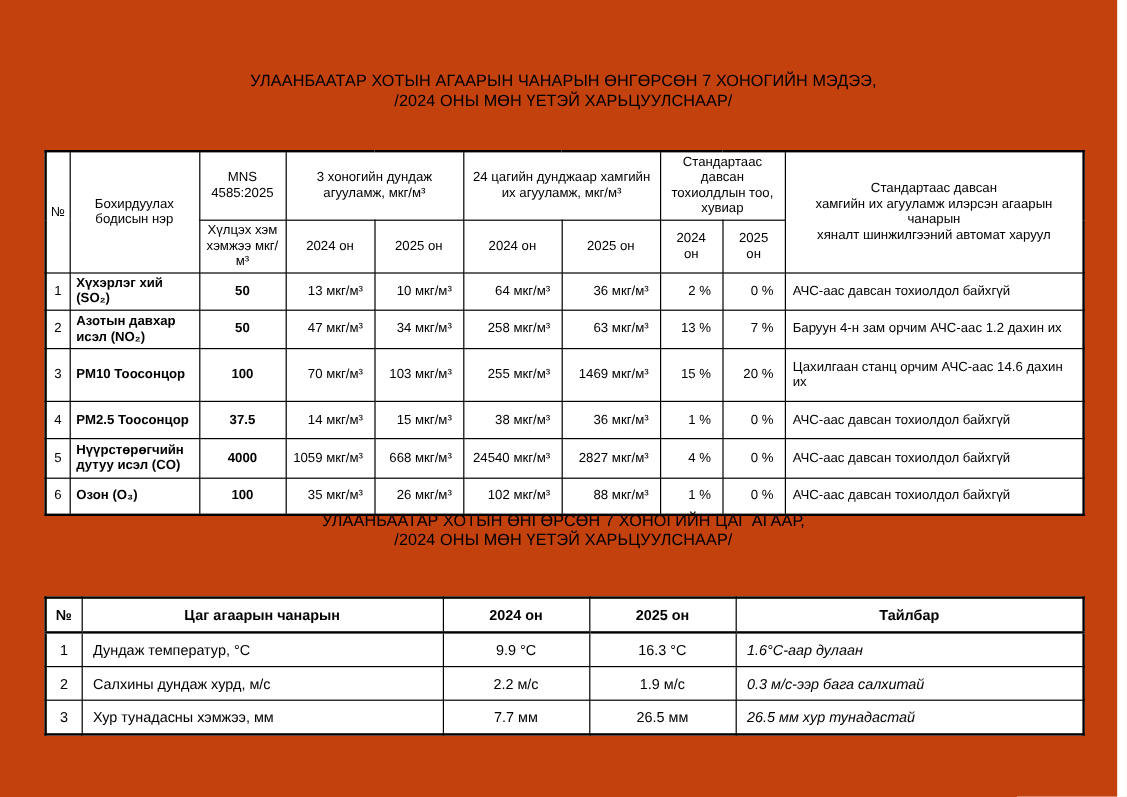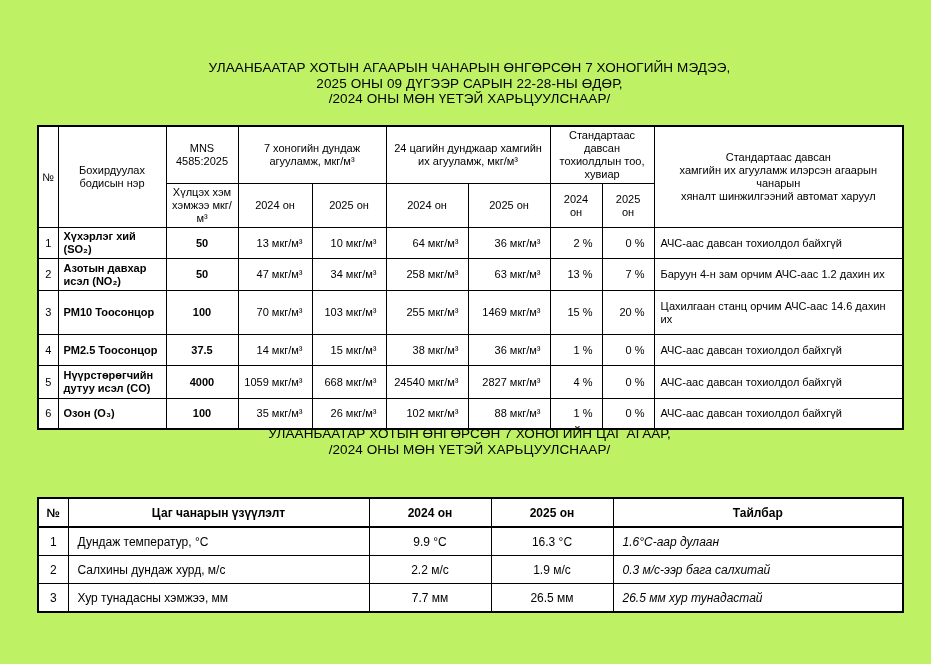--- a/index.html
+++ b/index.html
@@ -1,21 +1,21 @@
 <!DOCTYPE html>
 <html><head>
 <meta charset="utf-8">
 <style>
   html, body { margin:0; padding:0; background:#ffffff; }
   body {
     width:939px; height:664px;
     font-family:"Liberation Sans","DejaVu Sans",sans-serif;
     color:#000;
   }
-  .page { position:relative; width:931px; height:664px; background:#bef264; overflow:hidden; }
+  .page { position:relative; width:931px; height:664px; background:#c2410c; overflow:hidden; }
 
   .title-block {
     position:absolute; left:0; width:939px;
     text-align:center; font-size:13.5px; line-height:15.5px;
     color:#000; letter-spacing:0.1px;
   }
   .t1pos { top:60px; }
   .t2pos { top:426px; }
 
   table { position:absolute; border-collapse:collapse; background:#fff; table-layout:fixed; }
@@ -52,21 +52,20 @@
   .lbl-cell  { padding-left:9px !important;margin-top:28px; }
   .note-cell { padding-left:9px !important;font-style:italic; }
 </style>
 </head>
 <body>
 
 <div class="page">
 
   <div class="title-block t1pos">
     <div>УЛААНБААТАР ХОТЫН АГААРЫН ЧАНАРЫН ӨНГӨРСӨН 7 ХОНОГИЙН МЭДЭЭ,</div>
-    <div>2025 ОНЫ 09 ДҮГЭЭР САРЫН 22-28-НЫ ӨДӨР,</div>
     <div>/2024 ОНЫ МӨН ҮЕТЭЙ ХАРЬЦУУЛСНААР/</div>
   </div>
 
   <table id="t1">
     <colgroup>
       <col style="width:20px">
         <col style="width:108px">
         <col style="width:72px">
       <col style="width:74px">
         <col style="width:74px">
@@ -74,21 +73,21 @@
       <col style="width:82px">
         <col style="width:52px">
         <col style="width:52px">
       <col style="width:249px">
     </colgroup>
     <thead>
       <tr class="h1">
         <th rowspan="2">№</th>
         <th rowspan="2">Бохирдуулах бодисын нэр</th>
         <th>MNS 4585:2025</th>
-        <th colspan="2">7 хоногийн дундаж агууламж, мкг/м³</th>
+        <th colspan="2">3 хоногийн дундаж агууламж, мкг/м³</th>
         <th colspan="2">24 цагийн дунджаар хамгийн их агууламж, мкг/м³</th>
         <th colspan="2">Стандартаас давсан тохиолдлын тоо, хувиар</th>
         <th rowspan="2" class="pre">Стандартаас давсан
 хамгийн их агууламж илэрсэн агаарын чанарын
 хяналт шинжилгээний автомат харуул</th>
       </tr>
       <tr class="h2">
         <th>Хүлцэх хэм хэмжээ мкг/м³</th>
         <th>2024 он</th>
         <th>2025 он</th>
@@ -183,21 +182,21 @@
     <colgroup>
       <col style="width:30px">
         <col style="width:301px">
         <col style="width:122px">
       <col style="width:122px">
         <col style="width:290px">
     </colgroup>
     <thead>
       <tr>
         <th>№</th>
-        <th>Цаг чанарын үзүүлэлт</th>
+        <th>Цаг агаарын чанарын</th>
         <th>2024 он</th>
         <th>2025 он</th>
         <th>Тайлбар</th>
       </tr>
     </thead>
     <tbody>
         <tr>
           <td class="c-center">1</td>
           <td class="c-left lbl-cell">Дундаж температур, °C</td>
           <td class="c-center">9.9 °C</td>

